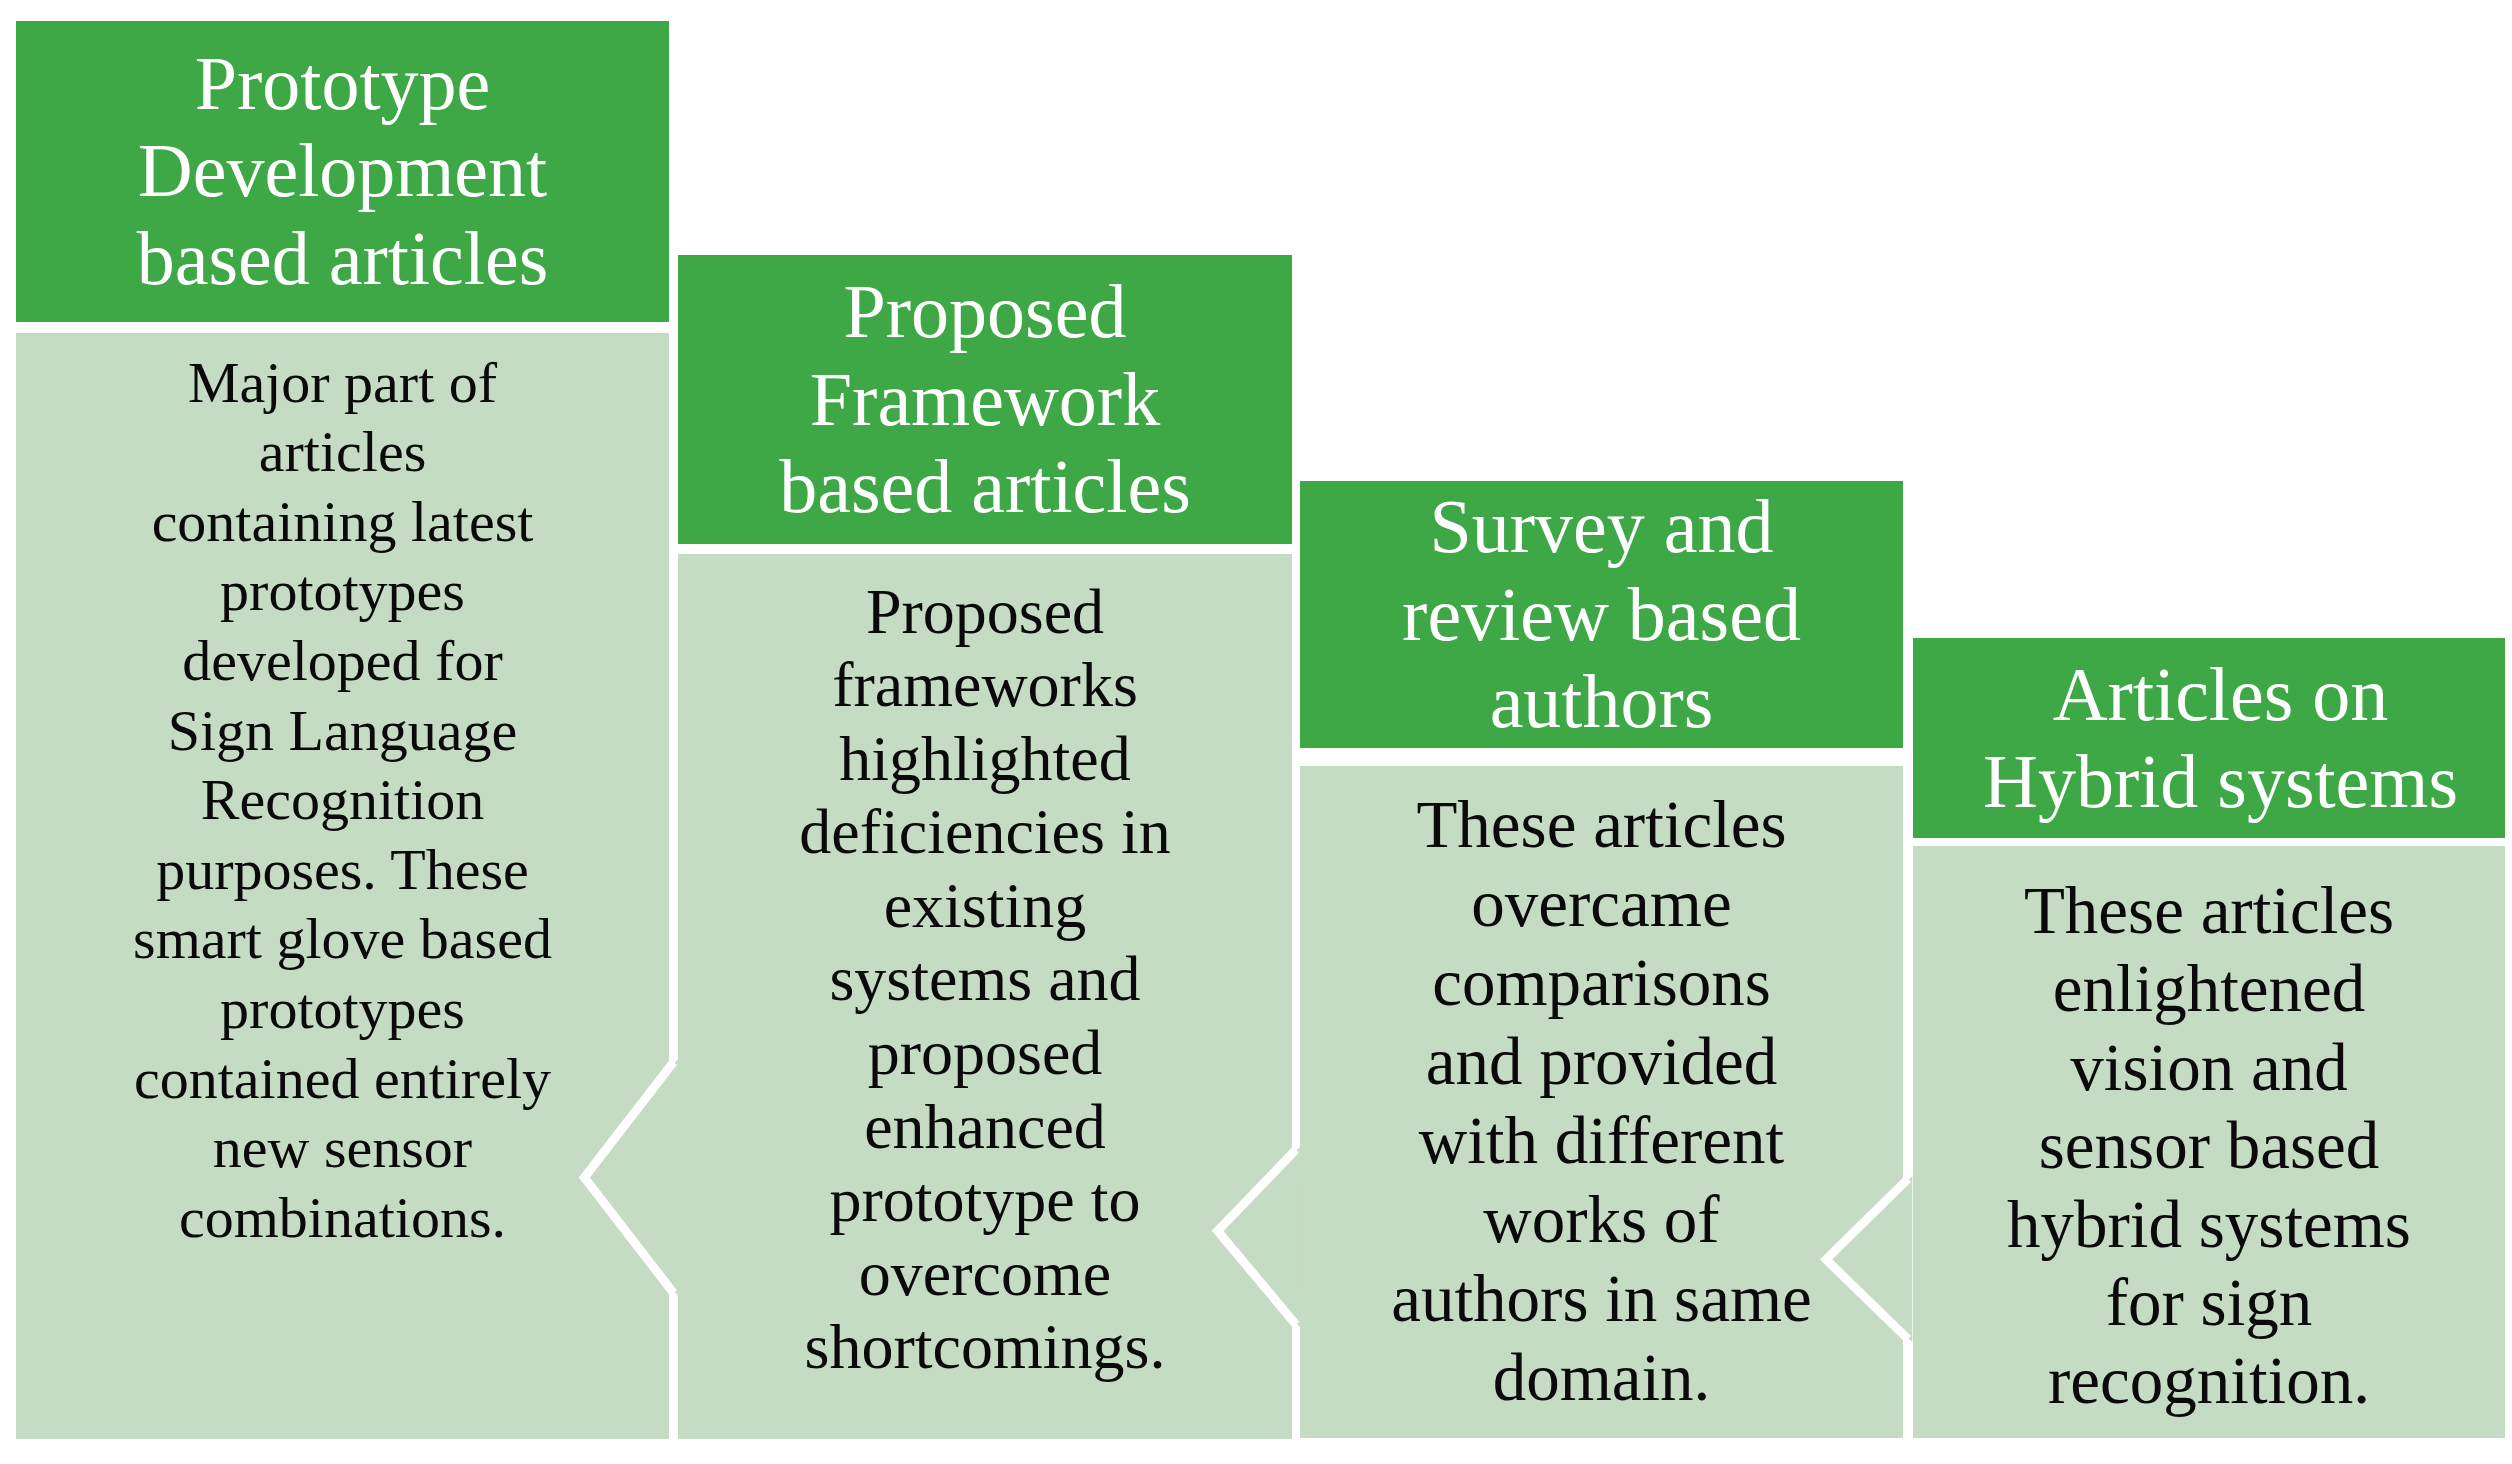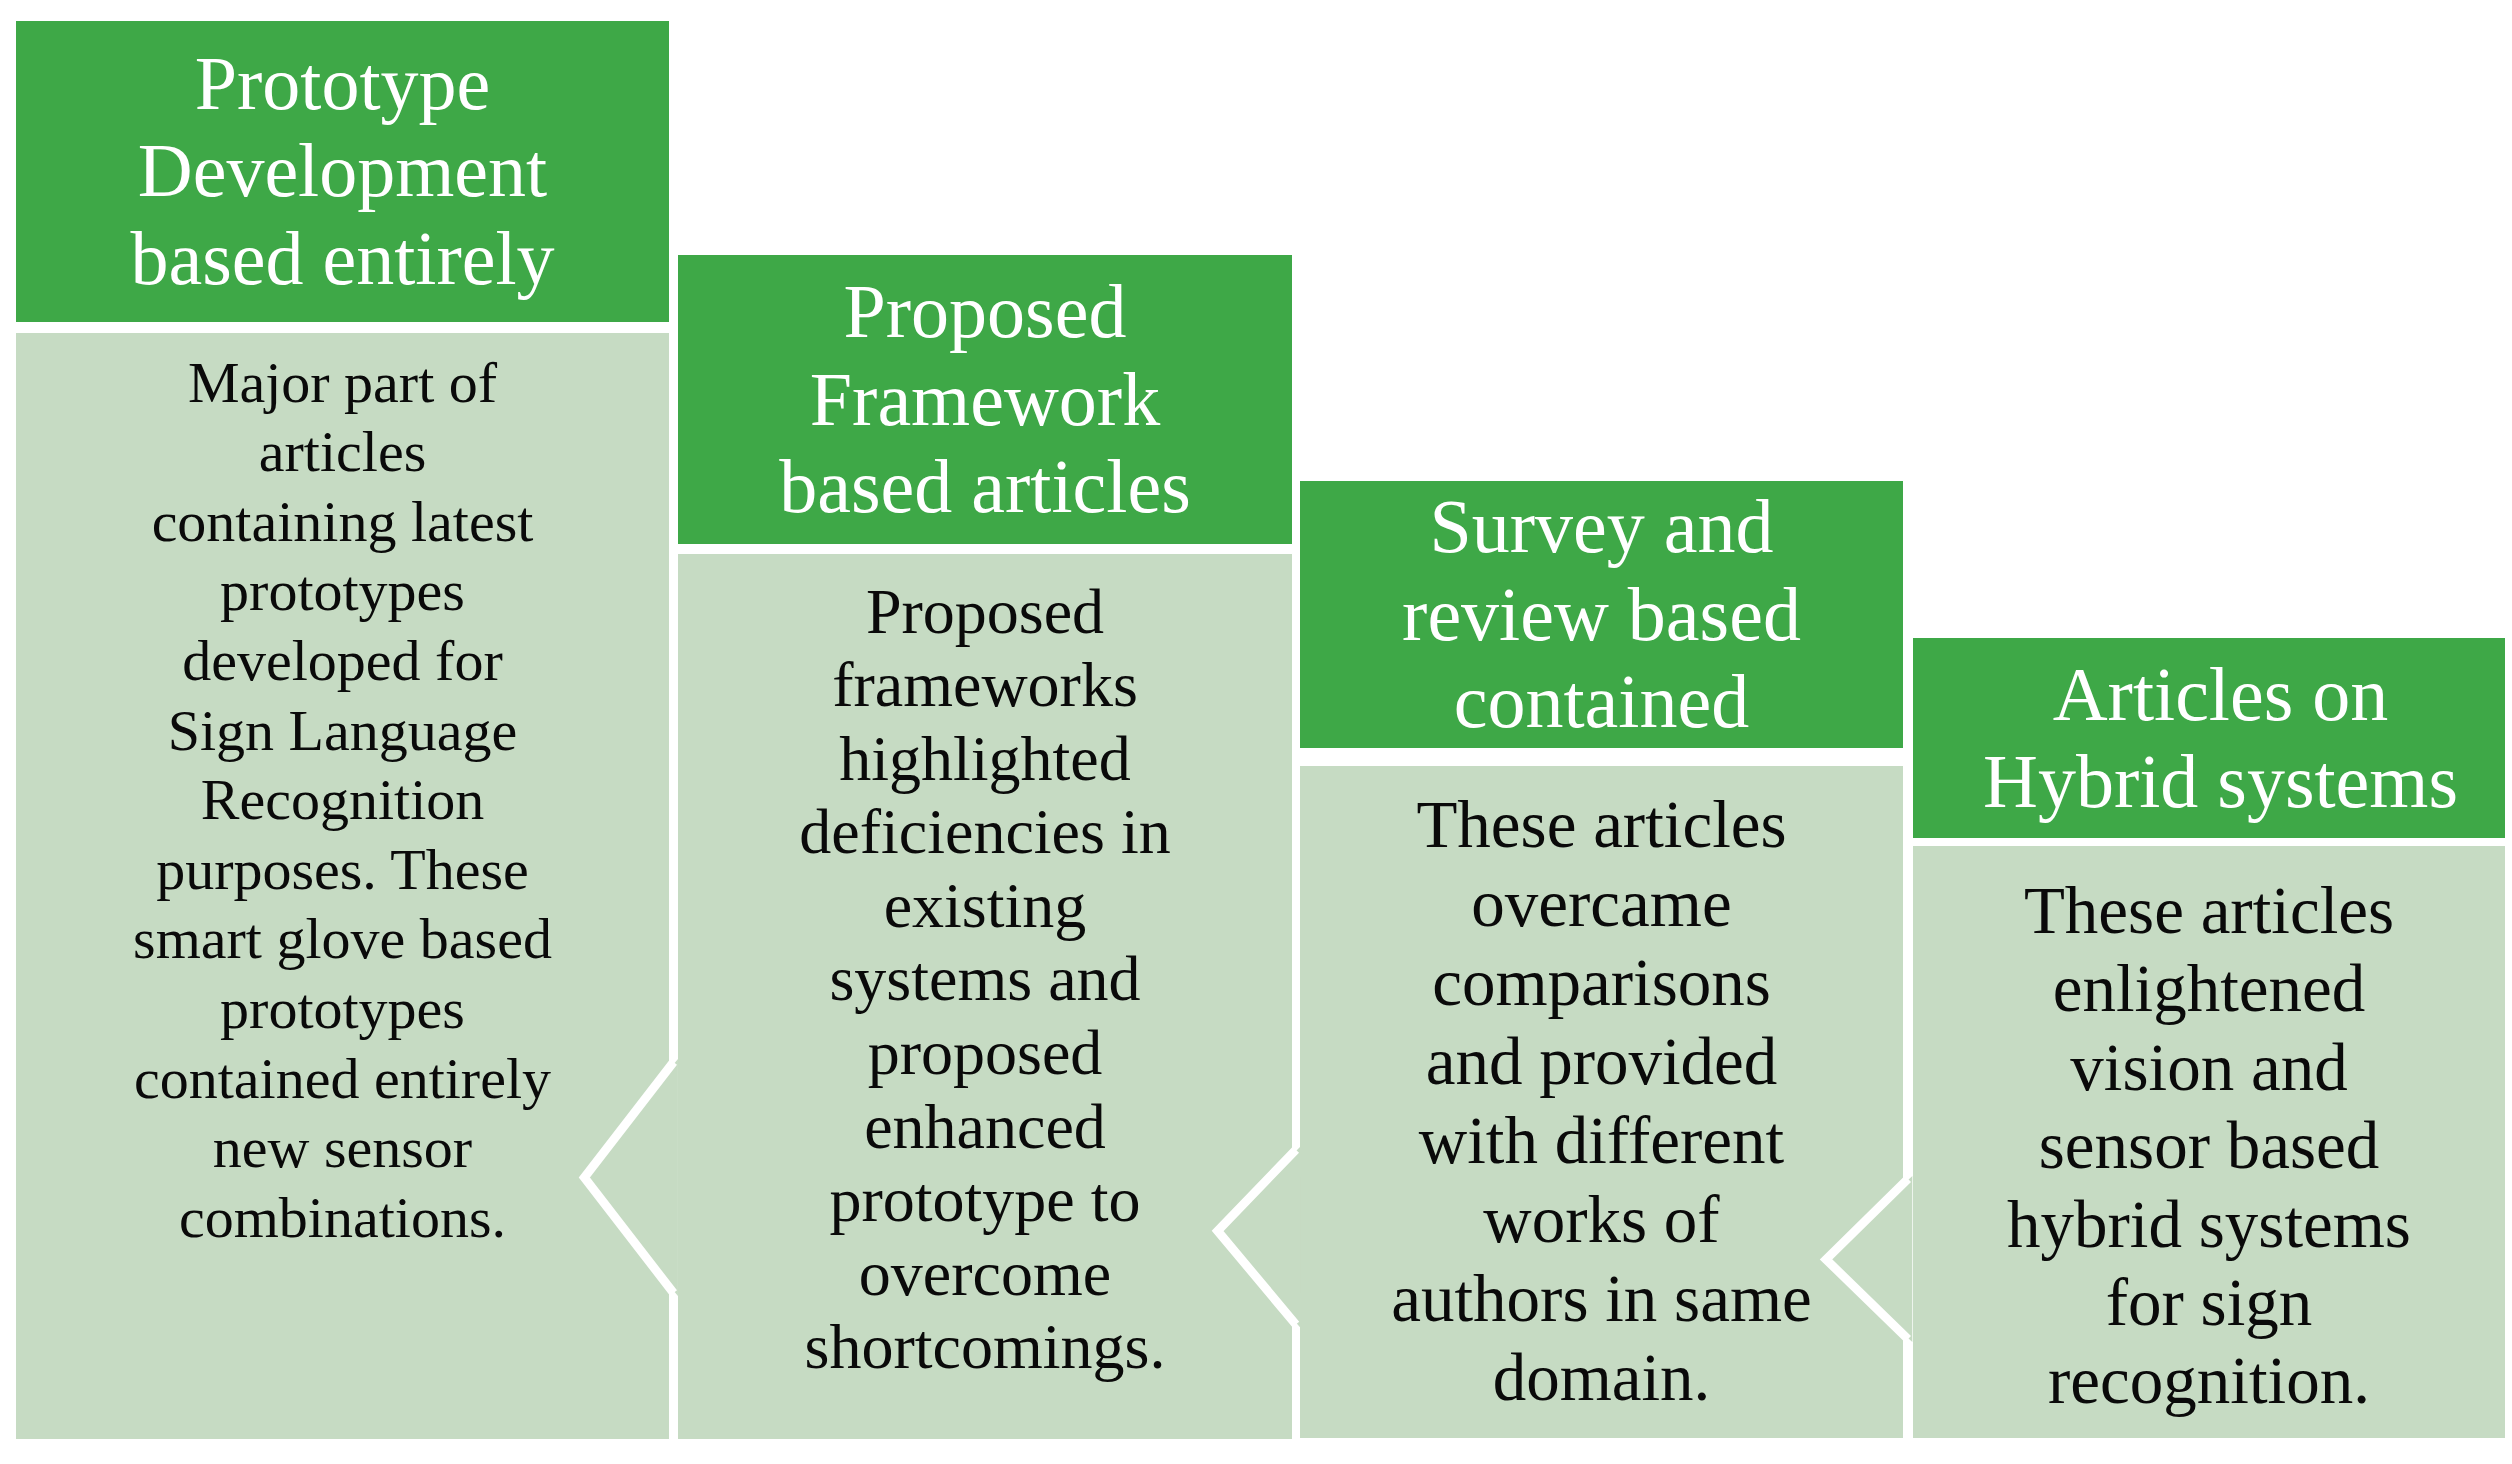--- a/index.html
+++ b/index.html
@@ -57,21 +57,21 @@
   .connectors .notch{fill:none;stroke:var(--separator);stroke-width:12;stroke-linejoin:miter;stroke-linecap:butt;}
 </style>
 </head>
 <body>
 
 <div class="canvas">
 
   <section>
     <div class="hdr c1">Prototype
 Development
-based entirely</div>
+based articles</div>
     <div class="bod c1">Major part of
 articles
 containing latest
 prototypes
 developed for
 Sign Language
 Recognition
 purposes. These
 smart glove based
 prototypes
@@ -93,21 +93,21 @@
 proposed
 enhanced
 prototype to
 overcome
 shortcomings.</div>
   </section>
 
   <section>
     <div class="hdr c3">Survey and
 review based
-contained</div>
+authors</div>
     <div class="bod c3">These articles
 overcame
 comparisons
 and provided
 with different
 works of
 authors in same
 domain.</div>
   </section>
 

